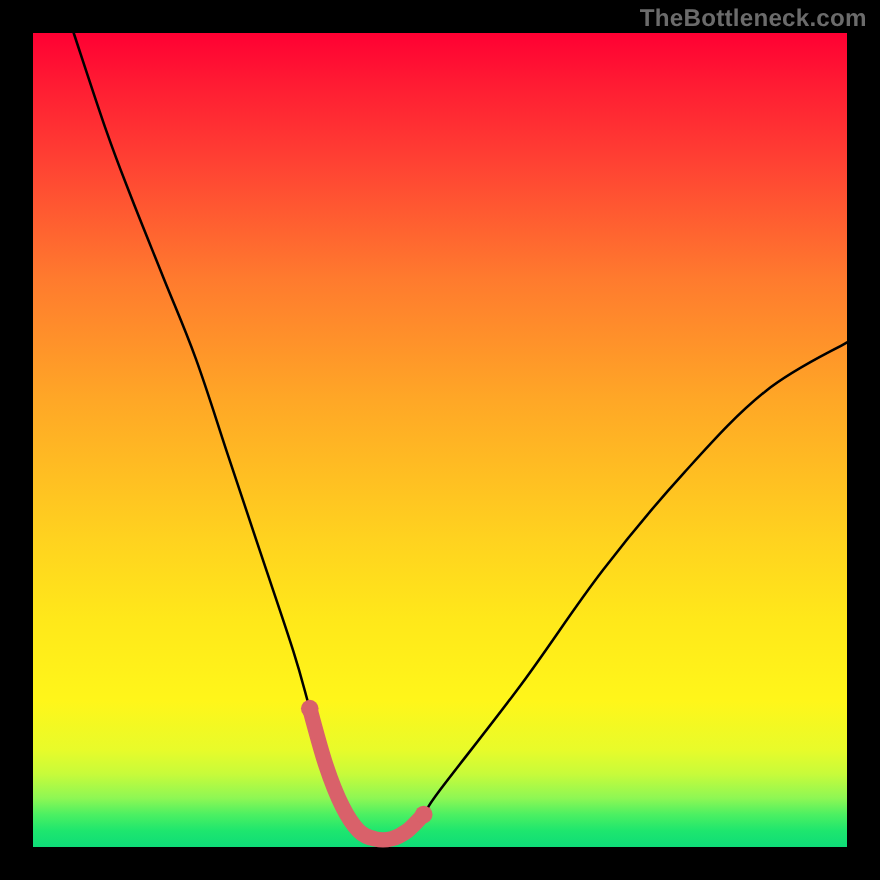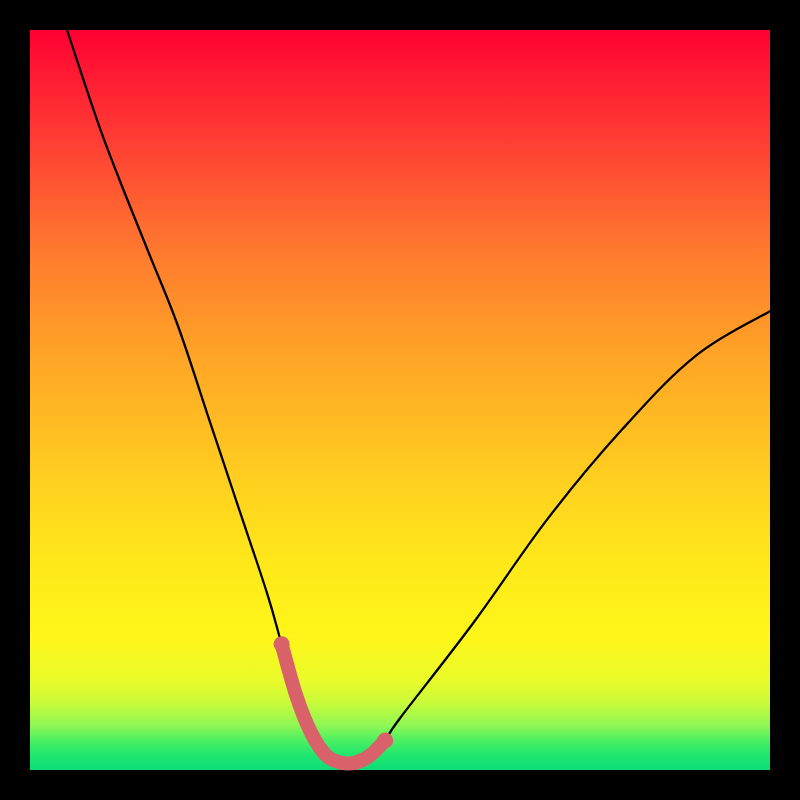--- a/index.html
+++ b/index.html
@@ -58,20 +58,21 @@
     top: 0;
     width: 740px;
     height: 740px;
     overflow: visible;
   }
 </style>
 </head>
 <body>
 
 <div class="frame">
+  <div class="watermark">TheBottleneck.com</div>
 
   <div class="plot-area">
     <svg class="curve" viewBox="0 0 740 740" preserveAspectRatio="none">
       <path fill="none" stroke="#000" stroke-width="2.3" stroke-linecap="round" stroke-linejoin="round" d="M 37.00 0.00 C 42.33 15.98, 57.28 62.16, 66.60 88.80 C 75.92 115.44, 79.48 124.02, 88.80 148.00 C 98.12 171.98, 107.74 195.36, 118.40 222.00 C 129.06 248.64, 137.34 266.70, 148.00 296.00 C 158.66 325.30, 166.94 352.83, 177.60 384.80 C 188.26 416.77, 196.54 441.63, 207.20 473.60 C 217.86 505.57, 228.81 537.09, 236.80 562.40 C 244.79 587.71, 246.27 595.55, 251.60 614.20 C 256.93 632.85, 261.07 650.02, 266.40 666.00 C 271.73 681.98, 275.87 692.34, 281.20 703.00 C 286.53 713.66, 290.67 719.87, 296.00 725.20 C 301.33 730.53, 305.47 731.27, 310.80 732.60 C 316.13 733.93, 320.27 733.93, 325.60 732.60 C 330.93 731.27, 335.07 729.20, 340.40 725.20 C 345.73 721.20, 349.87 717.06, 355.20 710.40 C 360.53 703.74, 354.02 709.51, 370.00 688.20 C 385.98 666.89, 417.36 627.96, 444.00 592.00 C 470.64 556.04, 491.36 523.03, 518.00 488.40 C 544.64 453.77, 565.36 428.90, 592.00 399.60 C 618.64 370.30, 639.36 346.91, 666.00 325.60 C 692.64 304.29, 726.68 289.19, 740.00 281.20"></path>
       <path fill="none" stroke="#d9616a" stroke-width="14" stroke-linecap="round" stroke-linejoin="round" d="M 251.60 614.20 C 254.26 623.52, 261.07 650.02, 266.40 666.00 C 271.73 681.98, 275.87 692.34, 281.20 703.00 C 286.53 713.66, 290.67 719.87, 296.00 725.20 C 301.33 730.53, 305.47 731.27, 310.80 732.60 C 316.13 733.93, 320.27 733.93, 325.60 732.60 C 330.93 731.27, 335.07 729.20, 340.40 725.20 C 345.73 721.20, 352.54 713.06, 355.20 710.40"></path>
       <circle r="8" fill="#d9616a" cx="251.60" cy="614.20">
       </circle>
 
       <circle r="8" fill="#d9616a" cx="355.20" cy="710.40">
       </circle>

